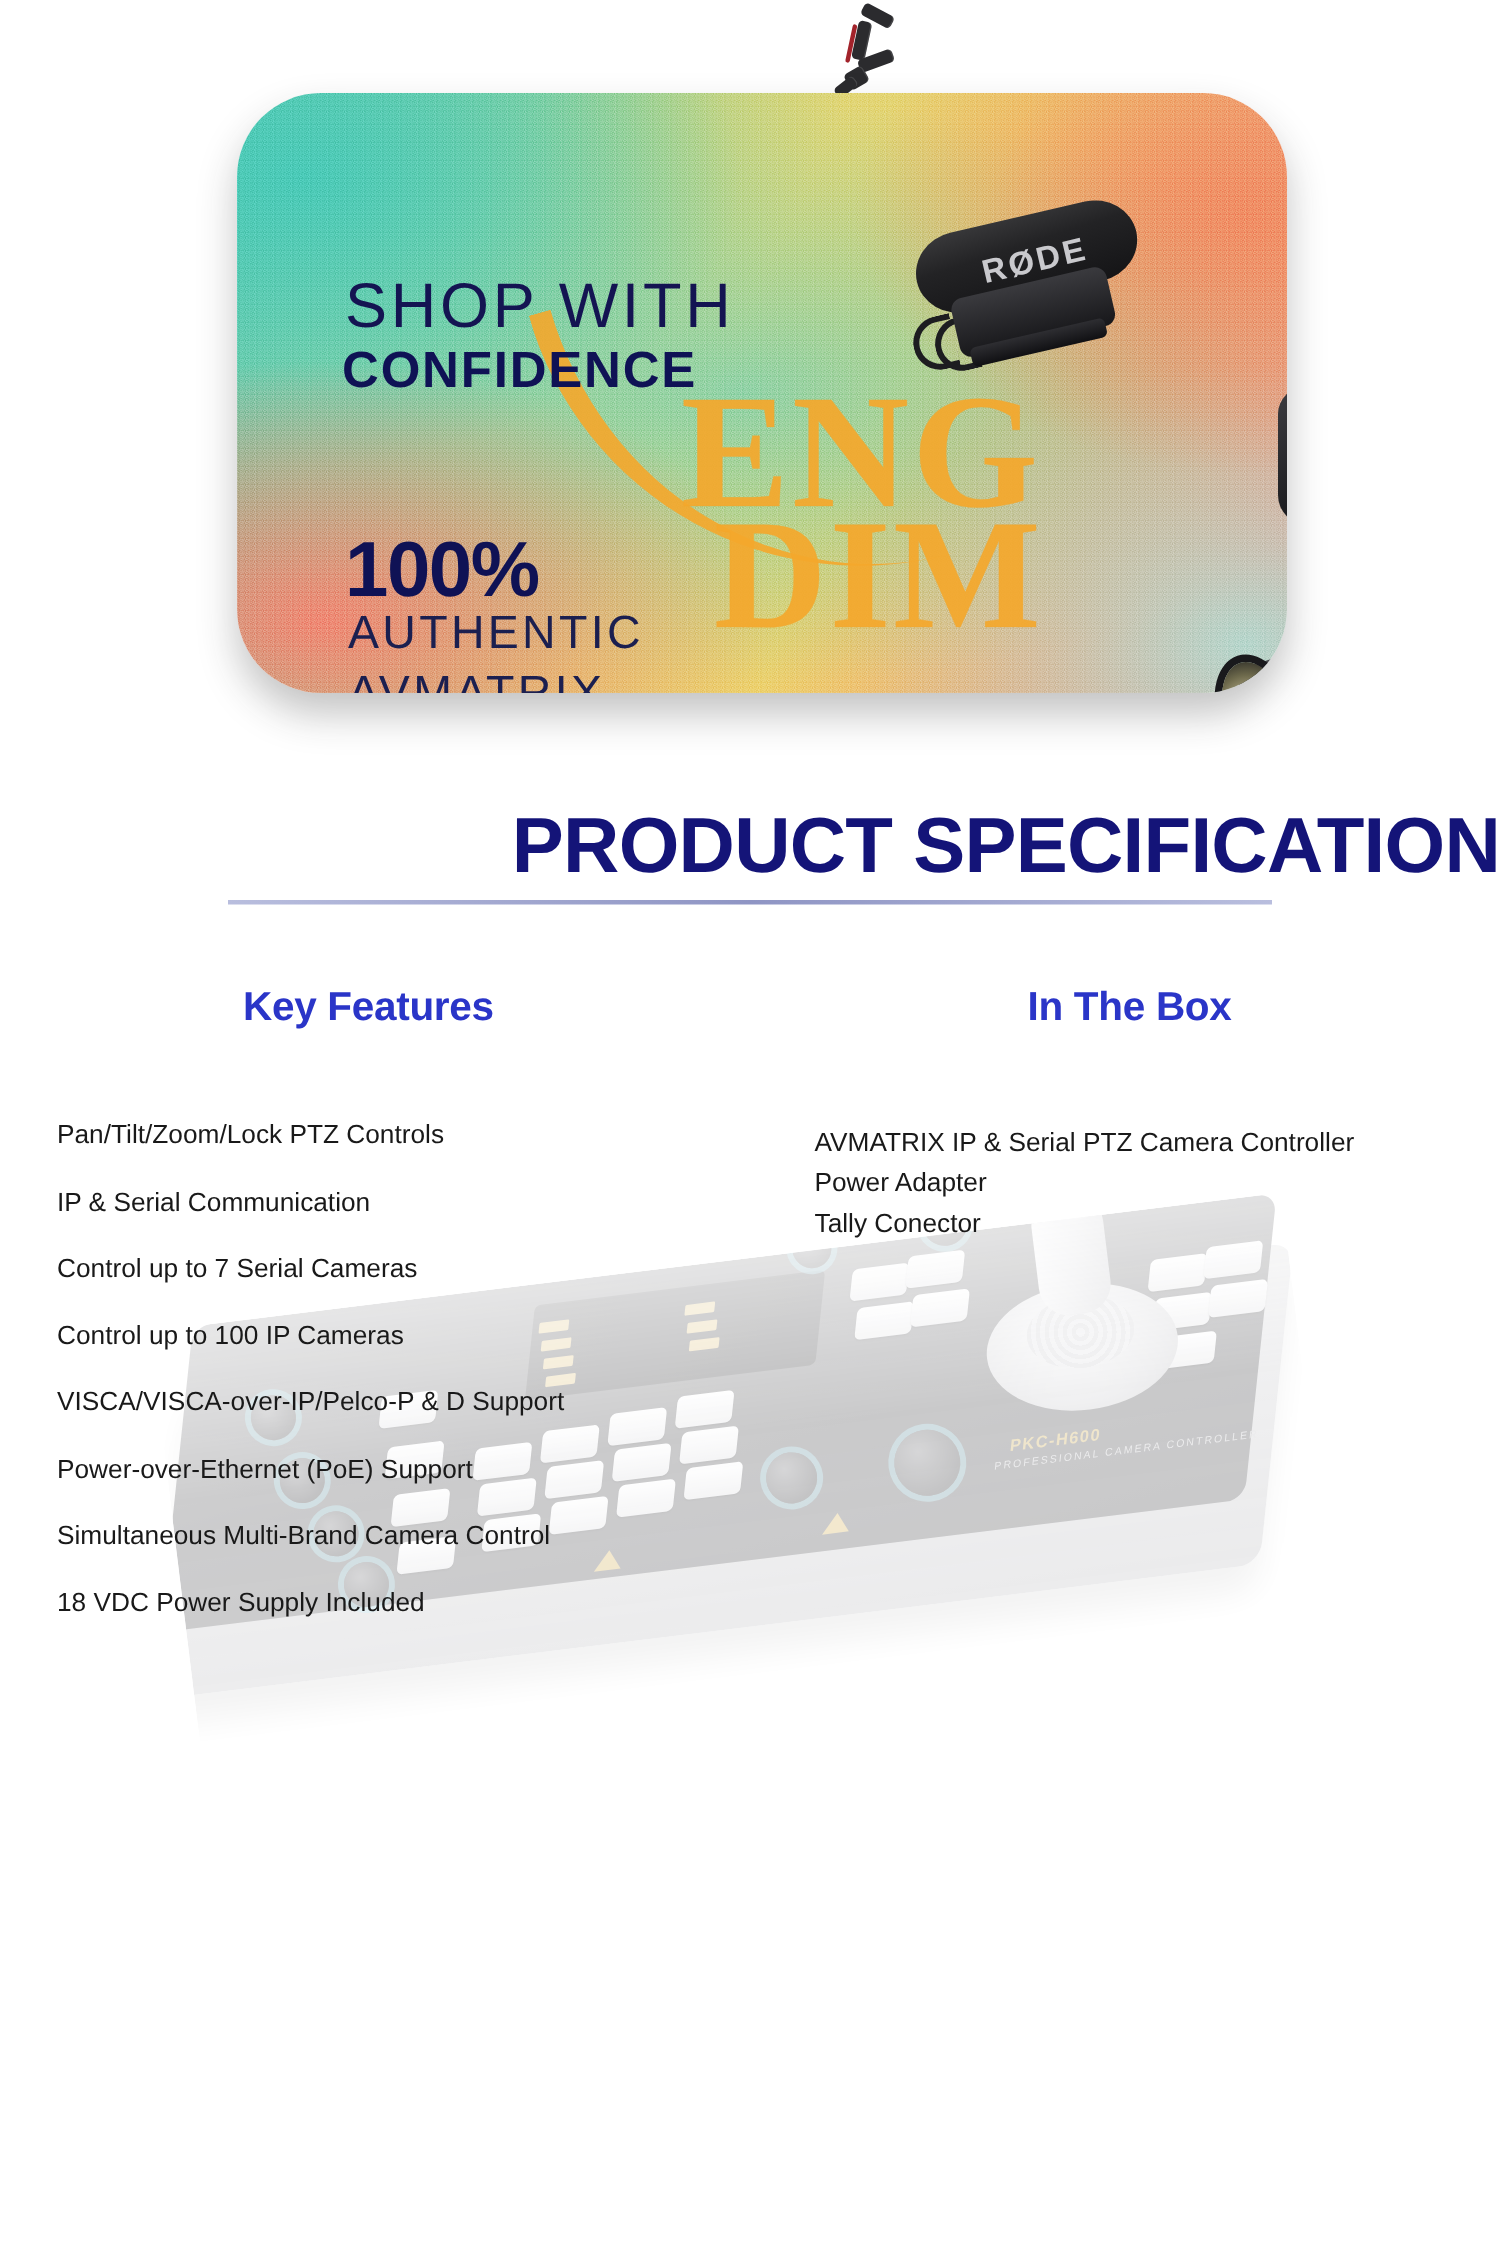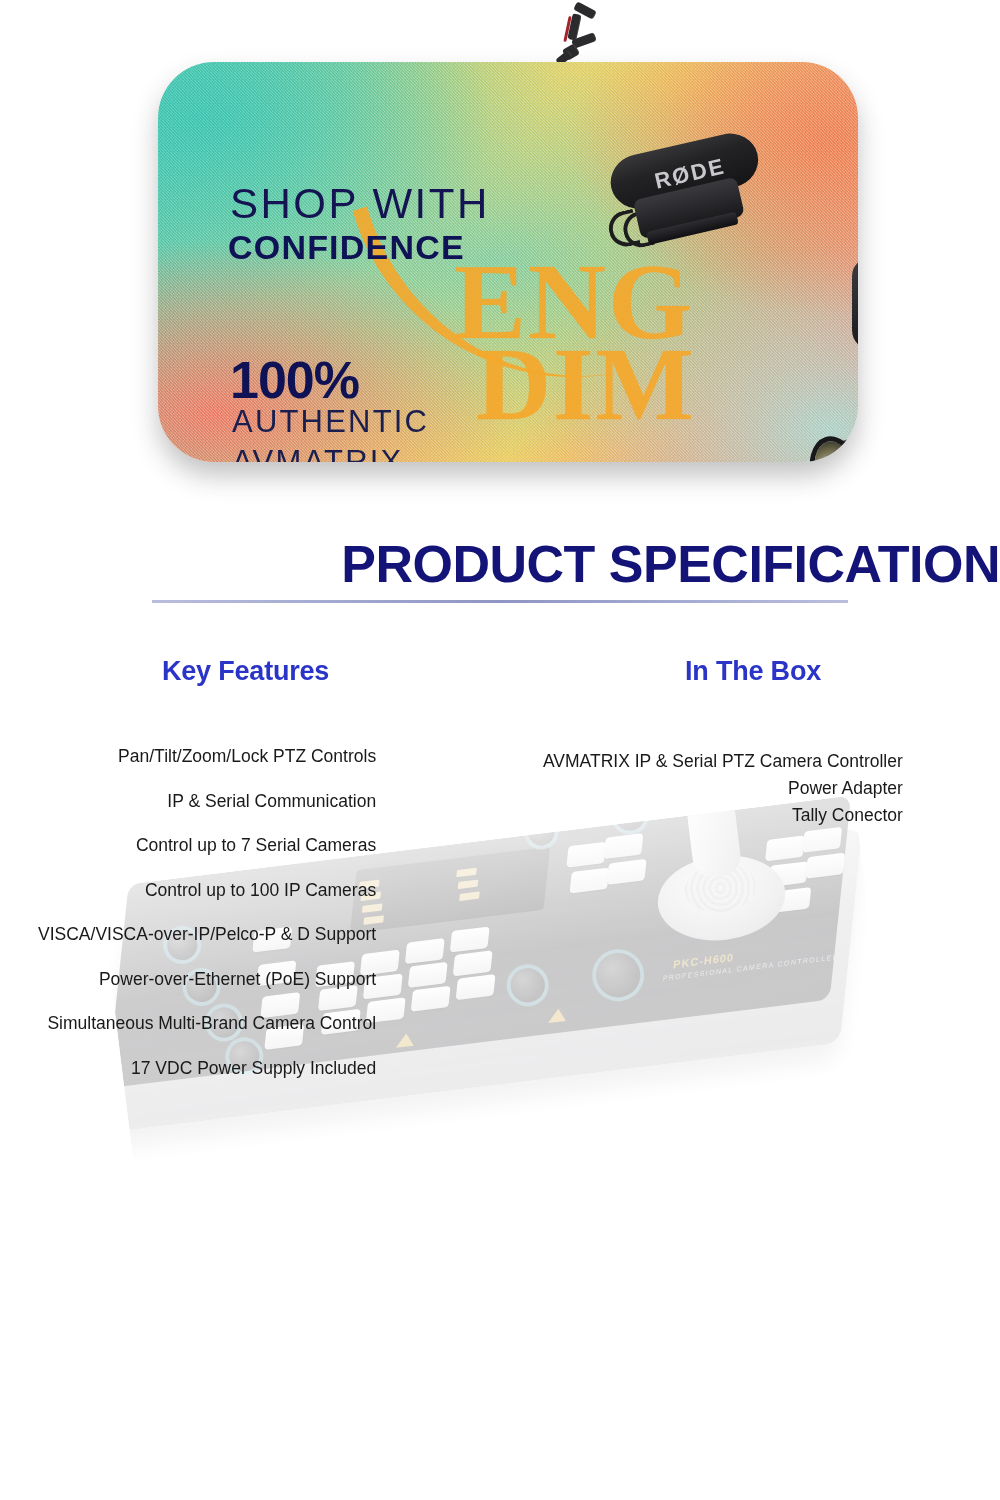--- a/index.html
+++ b/index.html
@@ -167,21 +167,21 @@
     font-size:52px; font-weight:800; letter-spacing:-0.5px;
     color:#141478;
     font-family:"Liberation Sans", sans-serif;
   }
   #title-rule {
     width:696px; height:3px; margin:6px auto 0;
     background:linear-gradient(90deg,#b9bede 0%,#8f95c4 50%,#b9bede 100%);
   }
 
   
-  #columns { position:absolute; left:0; top:656px; width:924px; height:560px;text-align:right; }
+  #columns { position:absolute; left:0; top:656px; width:924px; height:560px; }
 
   .col-head {
     position:absolute;
     font-size:27px; font-weight:800; color:#2a35c8;
     letter-spacing:-0.2px;
   }
   #head-key { left:162px; top:0; }
   #head-box { left:685px; top:0; }
 
   .spec-list { position:absolute; list-style:none; }
@@ -398,21 +398,21 @@
 
     <div class="col-head" id="head-key">Key Features</div>
     <ul class="spec-list" id="list-key">
       <li>Pan/Tilt/Zoom/Lock PTZ Controls</li>
       <li>IP &amp; Serial Communication</li>
       <li>Control up to 7 Serial Cameras</li>
       <li>Control up to 100 IP Cameras</li>
       <li>VISCA/VISCA-over-IP/Pelco-P &amp; D Support</li>
       <li>Power-over-Ethernet (PoE) Support</li>
       <li>Simultaneous Multi-Brand Camera Control</li>
-      <li>17 VDC Power Supply Included</li>
+      <li>18 VDC Power Supply Included</li>
     </ul>
 
     <div class="col-head" id="head-box">In The Box</div>
     <ul class="spec-list" id="list-box">
       <li>AVMATRIX IP &amp; Serial PTZ Camera Controller</li>
       <li>Power Adapter</li>
       <li>Tally Conector</li>
     </ul>
   </div>
 

